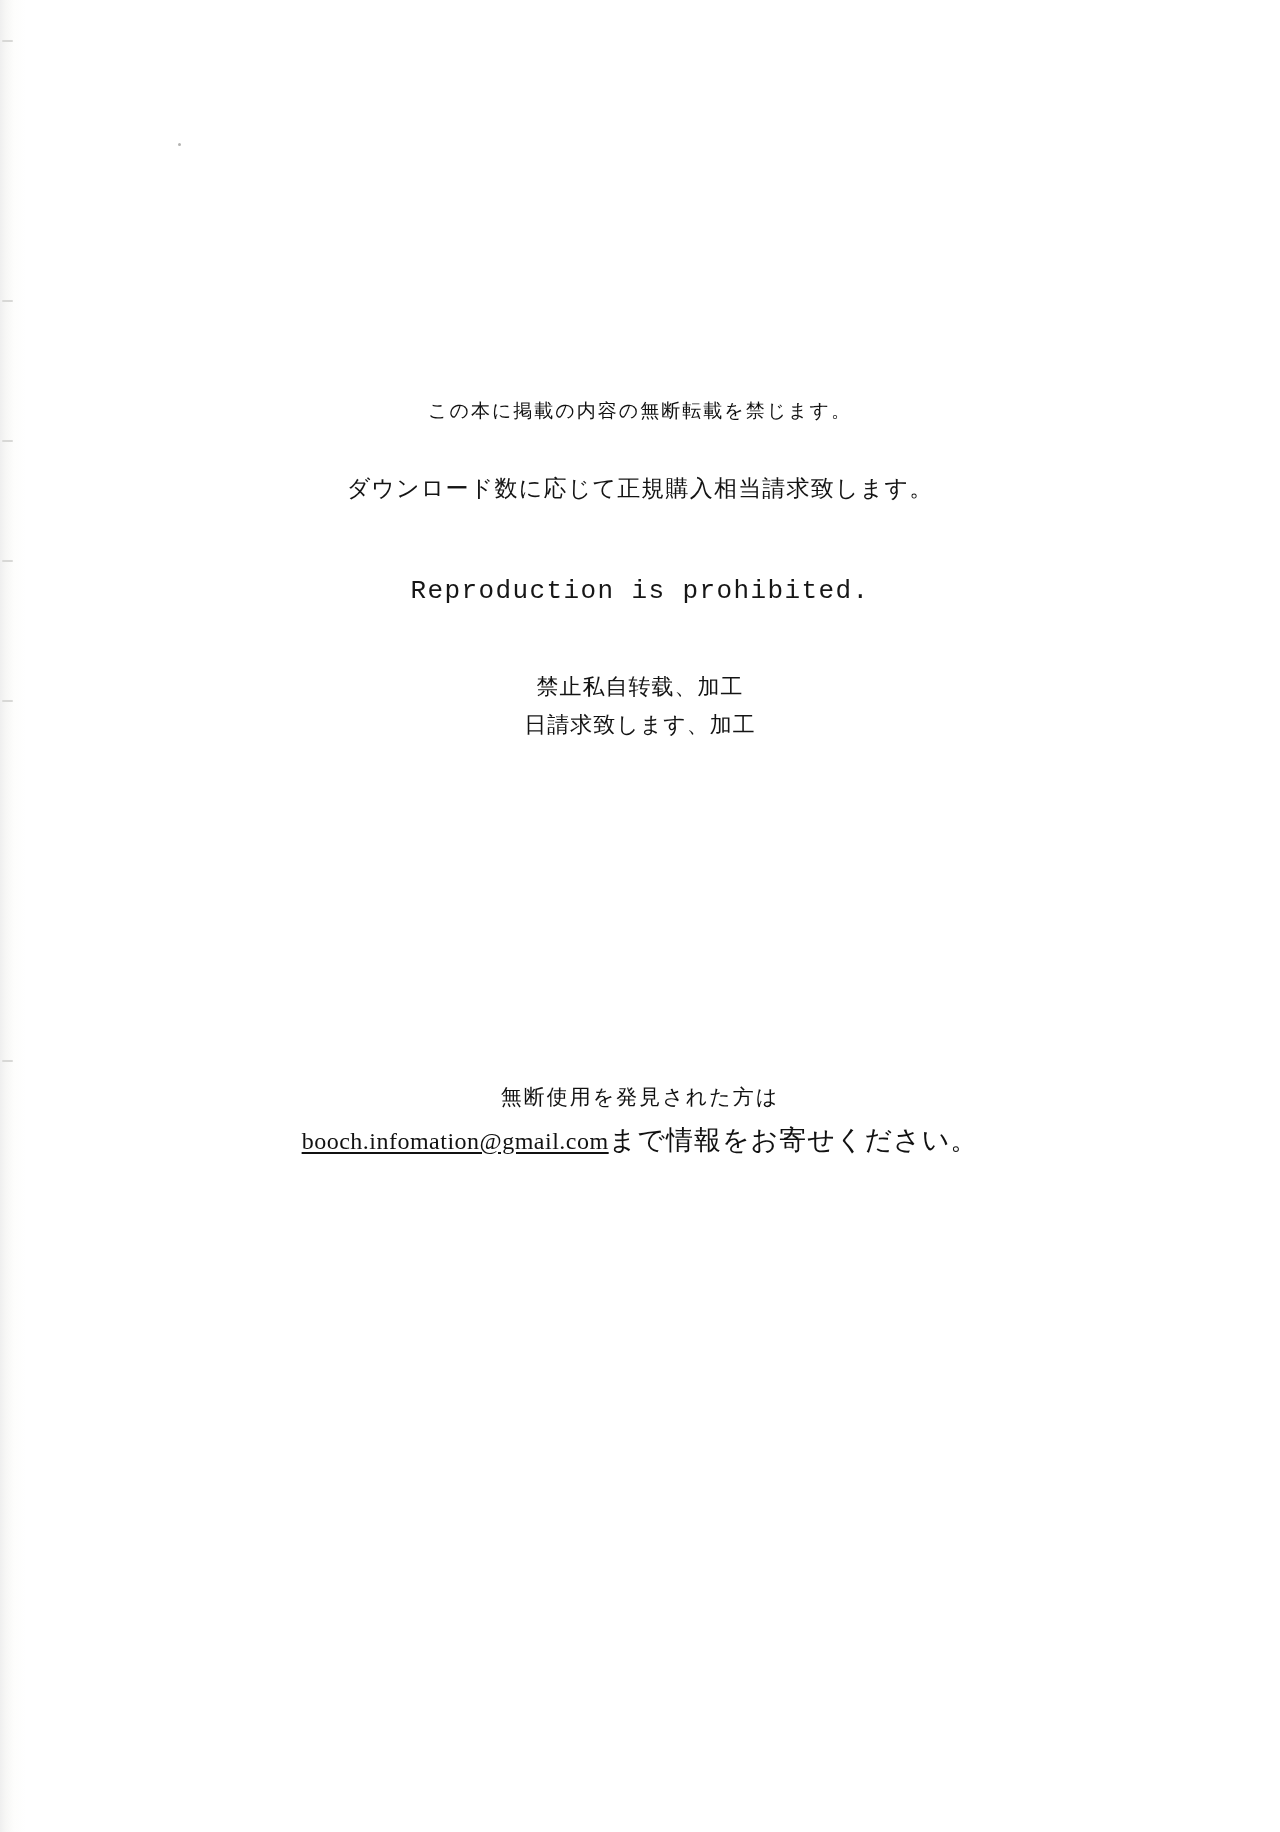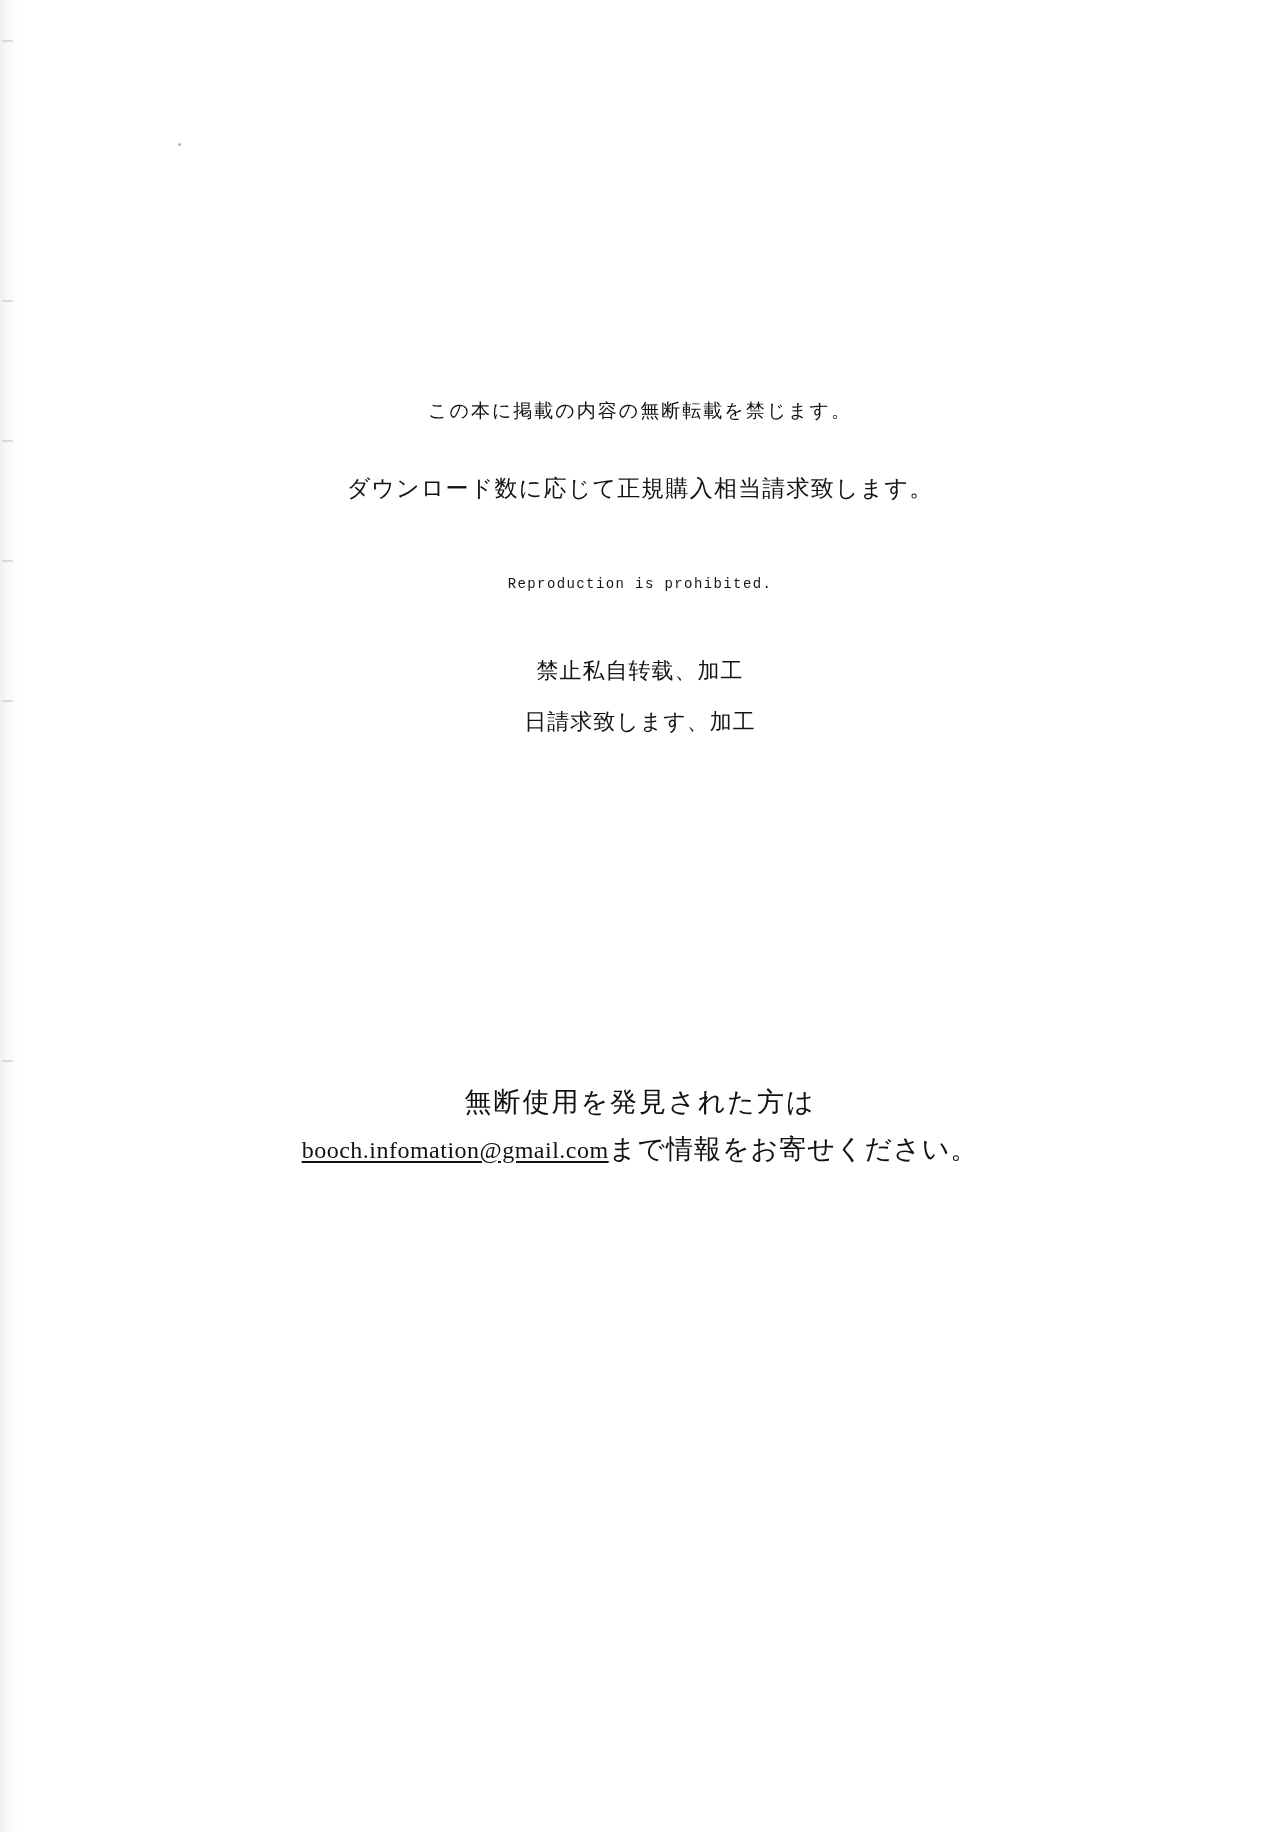--- a/index.html
+++ b/index.html
@@ -69,48 +69,47 @@
   .jp-line {
     font-size: 23px;
     letter-spacing: 1.2px;
     line-height: 1.78;
     margin: 0;
     color: #141414;
   }
 
   .en-line {
     font-family: "Liberation Mono", monospace;
-    font-size: 14px;
+    font-size: 26px;
     letter-spacing: 1.4px;
     color: #161616;
     margin: 14px;
   }
 
   .gap-en-1 { margin-top: 66px; }
   .gap-en-2 { margin-top: 58px; }
 
   .cn-block { margin-top: 62px; }
   .cn-line {
     font-size: 22px;
     letter-spacing: 1px;
     line-height: 1.75;
-    margin: 13px;
+    margin: 0;
     color: #141414;
-    font-family: Liberation Mono, monospace;
   }
 
   .block-contact {
     position: absolute;
     top: 1082px;
     left: 0;
     right: 0;
     text-align: center;
   }
   .contact-line-1 {
-    font-size: 27px;
+    font-size: 21px;
     letter-spacing: 2px;
     line-height: 1.5;
     margin: 0 0 6px 0;
     color: #111;
   }
   .contact-line-2 {
     font-size: 27px;
     letter-spacing: 1px;
     line-height: 1.5;
     margin: 0;

